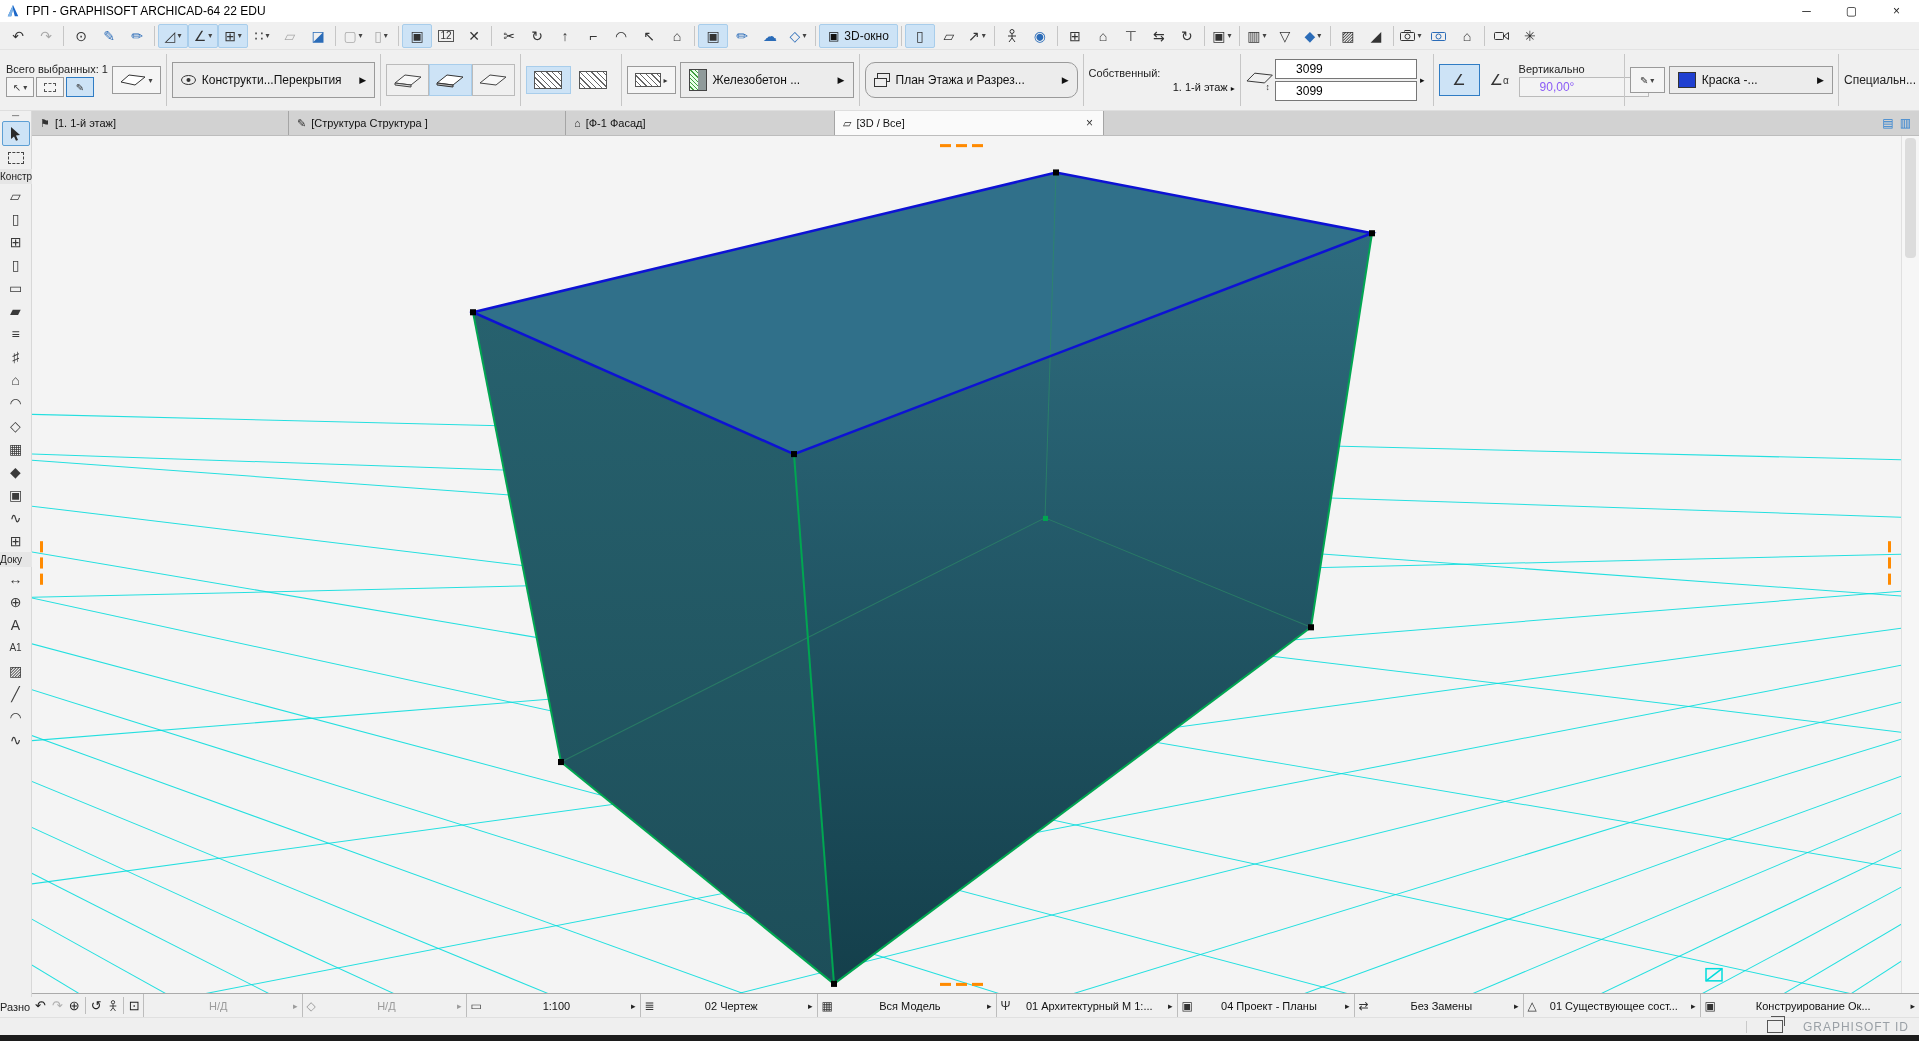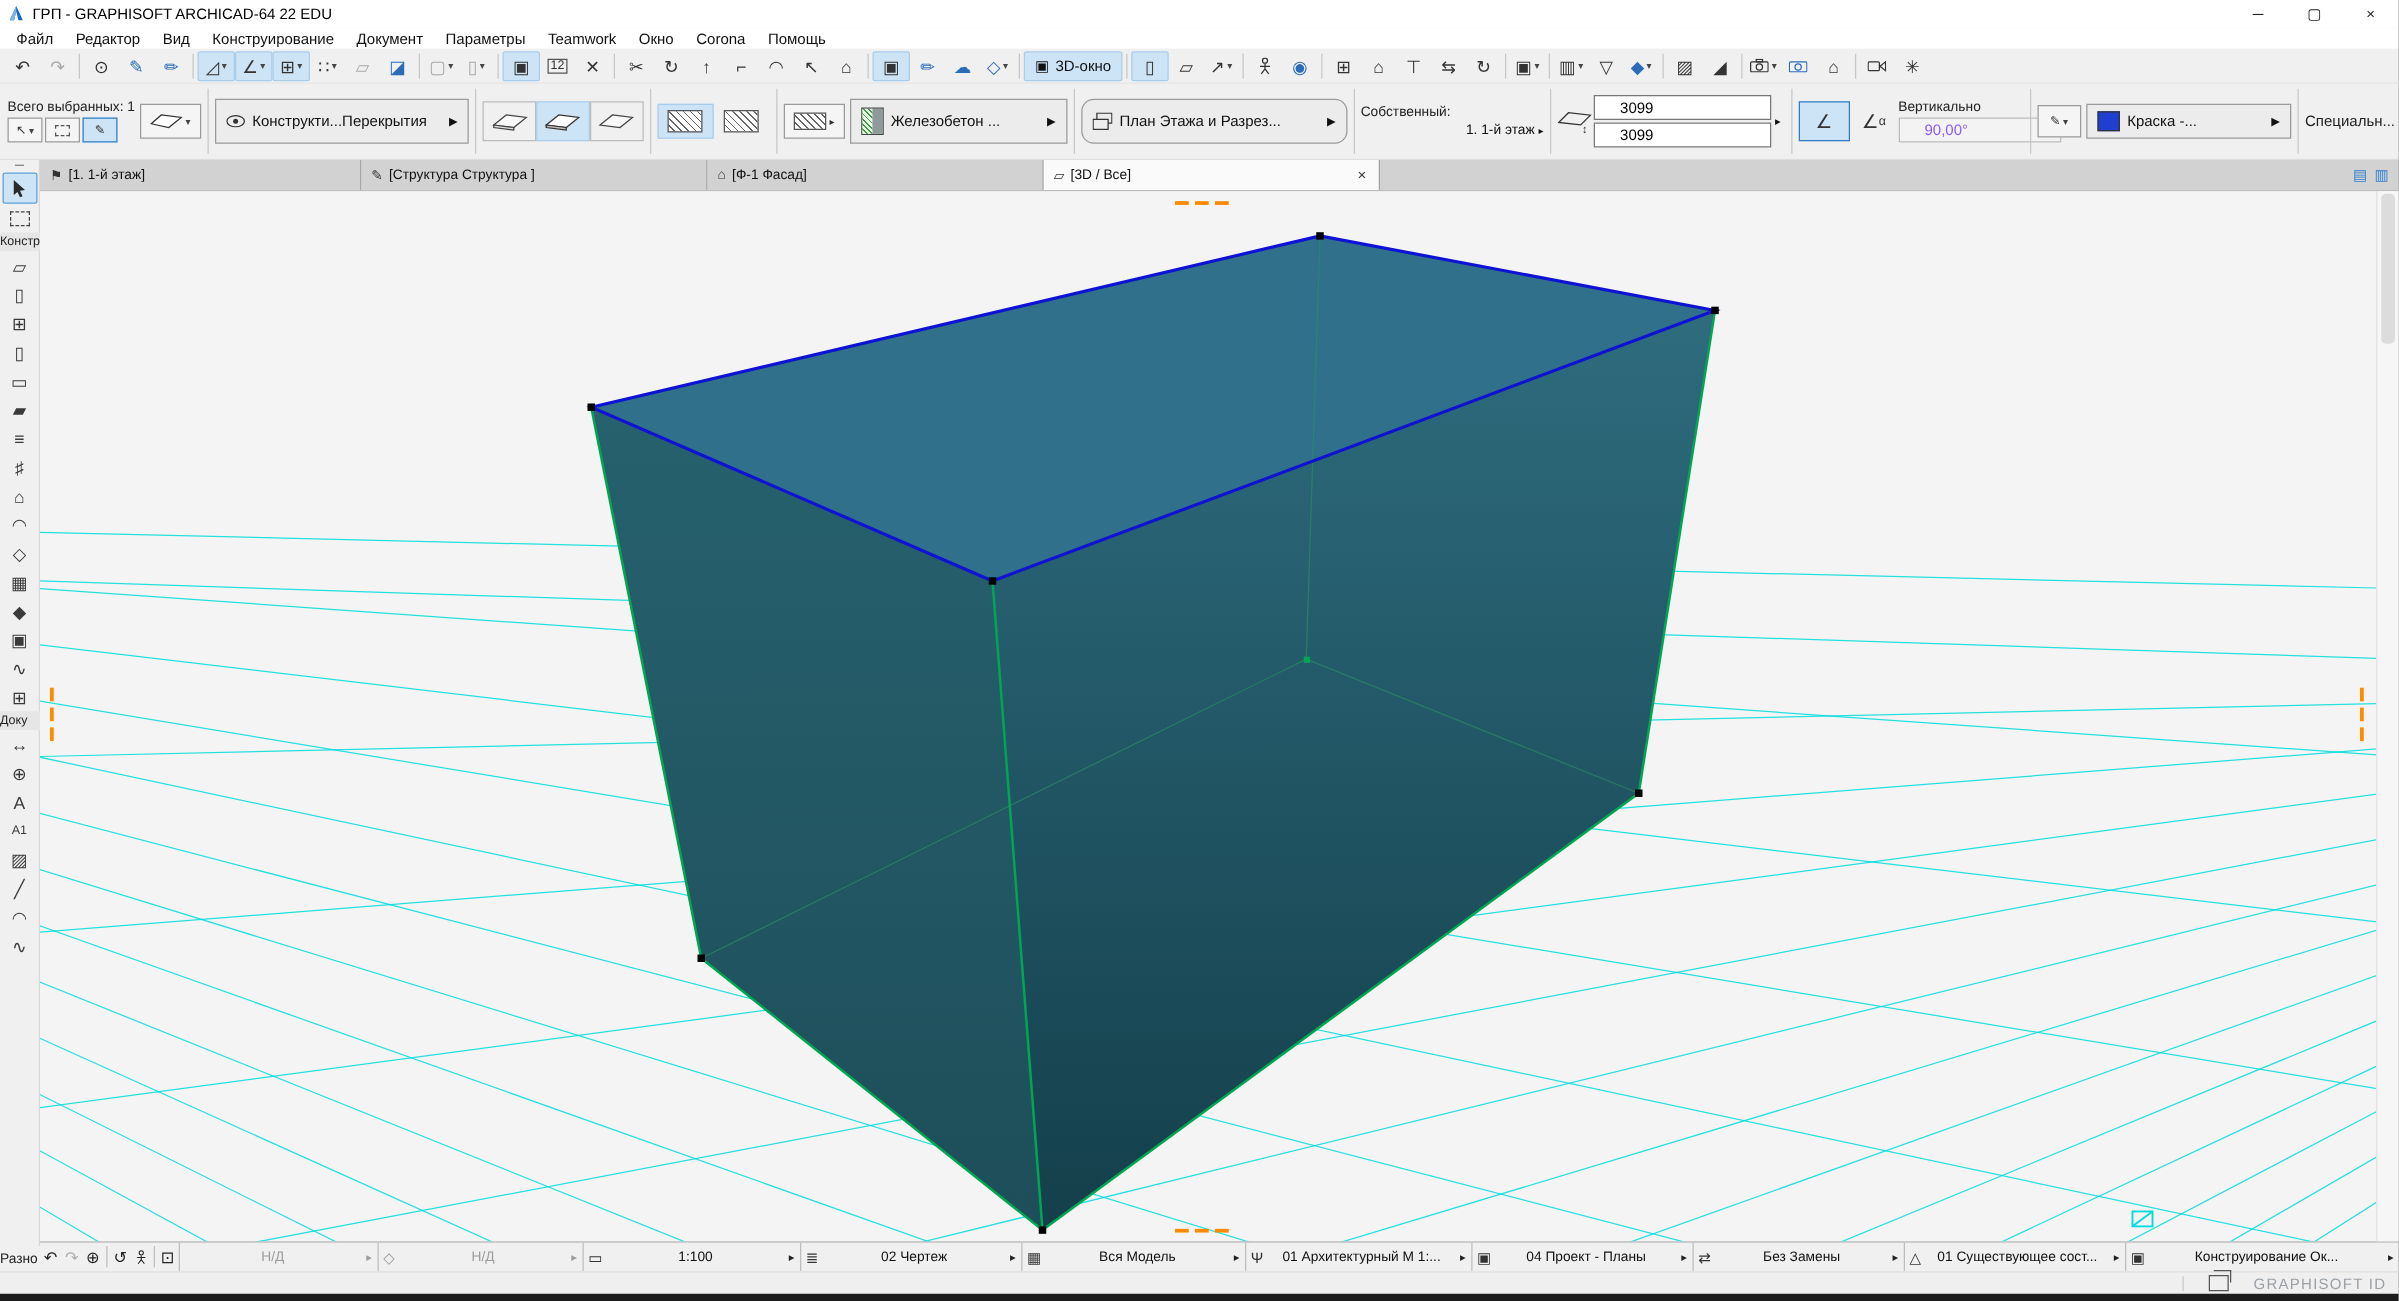--- a/index.html
+++ b/index.html
@@ -99,32 +99,20 @@
       <polygon points="2,14 8,1 8,6 6,14" fill="#7db4e8"></polygon>
     </svg>
     <span class="title-text">ГРП - GRAPHISOFT ARCHICAD-64 22 EDU</span>
     <div class="wincontrols">
       <span class="winbtn">─</span>
       <span class="winbtn">▢</span>
       <span class="winbtn">×</span>
     </div>
   </div>
 
-  <div class="menubar">
-    <span class="menu-item">Файл</span>
-    <span class="menu-item">Редактор</span>
-    <span class="menu-item">Вид</span>
-    <span class="menu-item">Конструирование</span>
-    <span class="menu-item">Документ</span>
-    <span class="menu-item">Параметры</span>
-    <span class="menu-item">Teamwork</span>
-    <span class="menu-item">Окно</span>
-    <span class="menu-item">Corona</span>
-    <span class="menu-item">Помощь</span>
-  </div>
 
   <div class="toolbar">
     <span class="tslot">
         <span class="g">↶</span>
       </span>
     <span class="tslot">
         <span class="g gray">↷</span>
       </span>
     <span class="tsep"></span>
     <span class="tslot">

